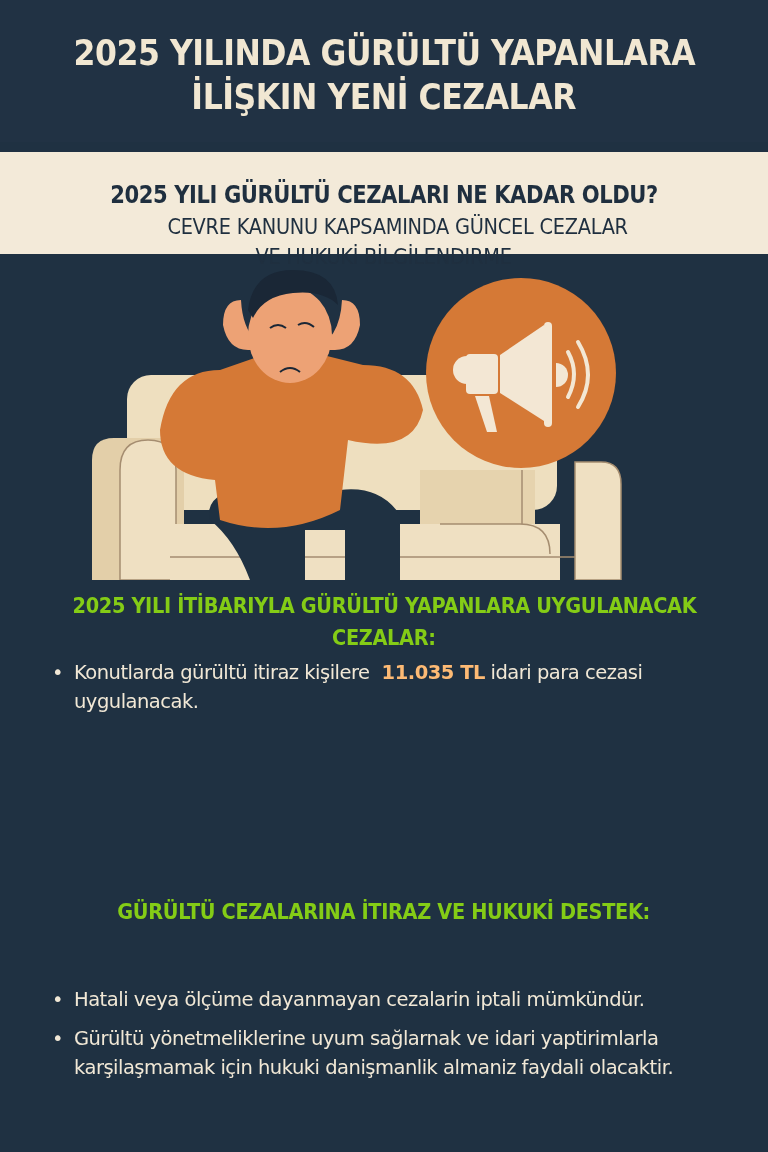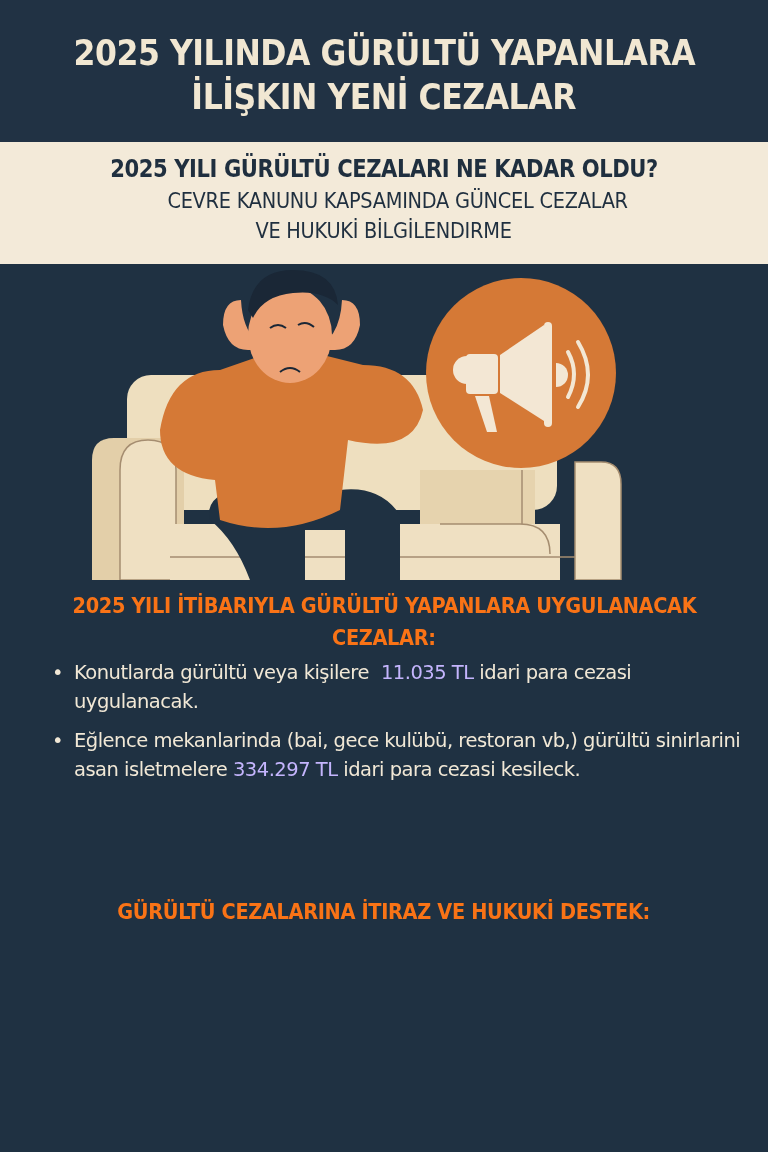--- a/index.html
+++ b/index.html
@@ -13,64 +13,64 @@
       padding-top: 8px;
     }
     .title-line {
       font-family: "DejaVu Sans", sans-serif;
       font-weight: bold; font-size: 35px; line-height: 44px;
       color: #f1e7d2; letter-spacing: -0.5px; transform: scaleX(0.9);
       white-space: nowrap;
     }
 
     .sub-band {
-      position: absolute; left: 0; top: 142px; width: 768px; height: 122px;
+      position: absolute; left: 0; top: 152px; width: 768px; height: 102px;
       background: #f3ead9;
       display: flex; flex-direction: column; align-items: center;
-      padding-top: 10px;
+      padding-top: 26px;
     }
     .sub-q {
       font-family: "DejaVu Sans", sans-serif;
       font-weight: bold; font-size: 24px; line-height: 34px;
       color: #1f2f3f; letter-spacing: -0.5px; transform: scaleX(0.88); white-space: nowrap;
     }
     .sub-line {
       font-family: "DejaVu Sans", sans-serif;
       font-size: 22px; line-height: 30px; color: #1f2f3f;
       letter-spacing: -0.3px; transform: scaleX(0.88); white-space: nowrap;
     }
     .sub-line.l1 { margin-left: 28px; }
 
     .illustration {
       position: absolute; left: 0; top: 264px; width: 768px; height: 316px;
     }
 
     .section-heading {
       position: absolute; left: 0; width: 768px; text-align: center;
       font-family: "DejaVu Sans", sans-serif; font-weight: bold;
-      color: #f97316; font-size: 22px; line-height: 32px; letter-spacing: -0.4px;
+      color: #84cc16; font-size: 22px; line-height: 32px; letter-spacing: -0.4px;
     }
     .section-heading span { display: inline-block; transform: scaleX(0.88); white-space: nowrap; }
     .h1 { top: 590px; }
     .h2 { top: 896px; }
 
     .bullets { position: absolute; left: 52px; width: 690px; list-style: none; }
     .bullets li {
       position: relative; padding-left: 22px;
       font-family: "DejaVu Sans", sans-serif;
       font-size: 19.5px; line-height: 29px; color: #f1e8d6; letter-spacing: -0.5px;
     }
     .bullets li::before {
       content: "•"; position: absolute; left: 0; top: 0; color: #f1e8d6;
     }
     .list1 { top: 658px; }
     .list1 li { margin-bottom: 10px; }
     .list2 { top: 985px; }
     .list2 li { margin-bottom: 10px; }
-    .amt { color: #c4b5fd; font-weight: normal; }
+    .amt { color: #fdba74; font-weight: bold; }
     .gap { display: inline-block; width: 12px; }
   </style>
 </head>
 <body>
 
 <header class="title-band">
   <div class="title-line">2025 YILINDA GÜRÜLTÜ YAPANLARA</div>
   <div class="title-line">İLİŞKIN YENİ CEZALAR</div>
 </header>
 
@@ -121,28 +121,25 @@
   </svg>
 </div>
 
 <h2 class="section-heading h1">
   <span>2025 YILI İTİBARIYLA GÜRÜLTÜ YAPANLARA UYGULANACAK</span><br>
   <span>CEZALAR:</span>
 </h2>
 
 <ul class="bullets list1">
   <li>
-    <span>Konutlarda gürültü veya kişilere</span><span class="gap"></span><span class="amt">11.035 TL</span>
+    <span>Konutlarda gürültü itiraz kişilere</span><span class="gap"></span><span class="amt">11.035 TL</span>
     <span>idari para cezasi uygulanacak.</span>
-  </li>
-  <li>
-    <span>Eğlence mekanlarinda (bai, gece kulübü, restoran vb,) gürültü sinirlarini asan isletmelere</span>
-    <span class="amt">334.297 TL</span>
-    <span>idari para cezasi kesileck.</span>
   </li>
 </ul>
 
 <h2 class="section-heading h2">
   <span>GÜRÜLTÜ CEZALARINA İTIRAZ VE HUKUKİ DESTEK:</span>
 </h2>
 
 <ul class="bullets list2">
+  <li>Hatali veya ölçüme dayanmayan cezalarin iptali mümkündür.</li>
+  <li>Gürültü yönetmeliklerine uyum sağlarnak ve idari yaptirimlarla karşilaşmamak için hukuki danişmanlik almaniz faydali olacaktir.</li>
 </ul>
 
 </body></html>

